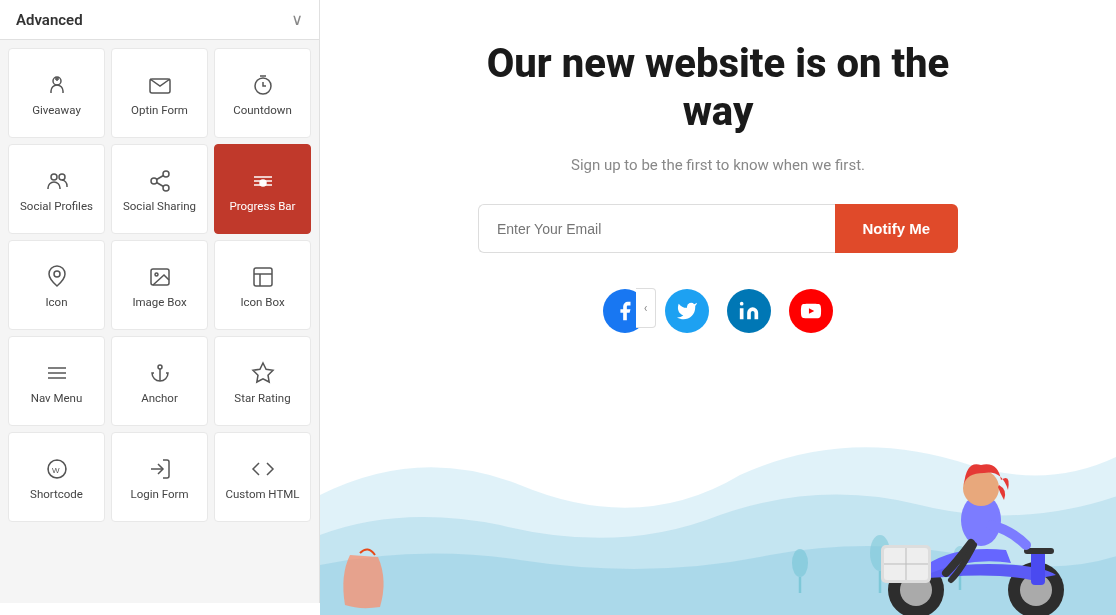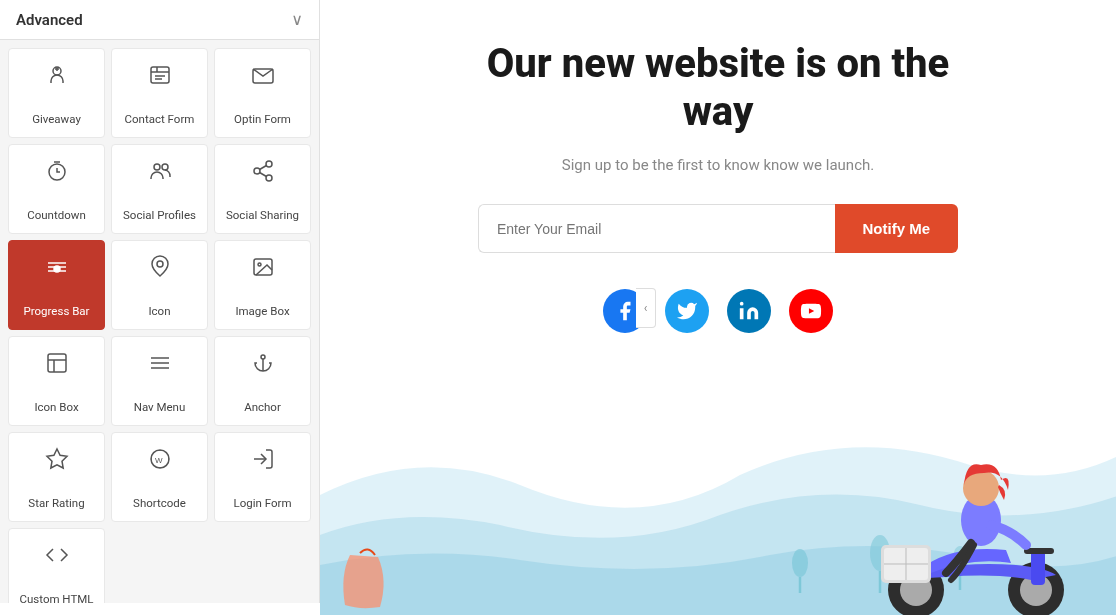--- a/index.html
+++ b/index.html
@@ -50,21 +50,21 @@
       padding: 8px;
     }
 
     .widget-item {
       background: #fff;
       border: 1px solid #e8e8e8;
       border-radius: 4px;
       display: flex;
       flex-direction: column;
       align-items: center;
-      justify-content: space-between;
+      justify-content: center;
       padding: 14px 8px 10px;
       cursor: pointer;
       transition: background 0.15s;
       min-height: 90px;
     }
     .widget-item.active {
       background: #c0392b;
       border-color: #c0392b;
     }
     .widget-item.active .widget-icon,
@@ -225,32 +225,20 @@
       <div class="widget-icon">
         <svg width="24" height="24" viewBox="0 0 24 24" fill="none" stroke="#555" stroke-width="1.5">
           <circle cx="12" cy="8" r="4"></circle>
           <path d="M6 20v-2a6 6 0 0112 0v2"></path>
           <path d="M12 4v4M10 6h4"></path>
         </svg>
       </div>
       <span class="widget-label">Giveaway</span>
     </div>
 
-    <div class="widget-item">
-      <div class="widget-icon">
-        <svg width="24" height="24" viewBox="0 0 24 24" fill="none" stroke="#555" stroke-width="1.5">
-          <rect x="3" y="4" width="18" height="16" rx="2"></rect>
-          <line x1="3" y1="9" x2="21" y2="9"></line>
-          <line x1="9" y1="4" x2="9" y2="9"></line>
-          <line x1="7" y1="13" x2="17" y2="13"></line>
-          <line x1="7" y1="16" x2="14" y2="16"></line>
-        </svg>
-      </div>
-      <span class="widget-label">Contact Form</span>
-    </div>
 
     <div class="widget-item">
       <div class="widget-icon">
         <svg width="24" height="24" viewBox="0 0 24 24" fill="none" stroke="#555" stroke-width="1.5">
           <rect x="2" y="6" width="20" height="14" rx="2"></rect>
           <polyline points="2,6 12,13 22,6"></polyline>
         </svg>
       </div>
       <span class="widget-label">Optin Form</span>
     </div>
@@ -403,21 +391,21 @@
 
 <div style="position:relative; width:0; height:615px;">
   <div class="collapse-handle">‹</div>
 </div>
 
 <div id="right-panel">
   <div class="preview-area">
 
     <h1 class="preview-title">Our new website is on the way</h1>
 
-    <p class="preview-subtitle">Sign up to be the first to know know we launch.</p>
+    <p class="preview-subtitle">Sign up to be the first to know when we first.</p>
 
     <div class="email-form">
       <input class="email-input" type="email" placeholder="Enter Your Email" style="">
       <button class="notify-btn">Notify Me</button>
     </div>
 
     <div class="social-icons">
       <div class="social-icon facebook">
         <svg width="22" height="22" viewBox="0 0 24 24" fill="#fff">
           <path d="M18 2h-3a5 5 0 00-5 5v3H7v4h3v8h4v-8h3l1-4h-4V7a1 1 0 011-1h3z"></path>

